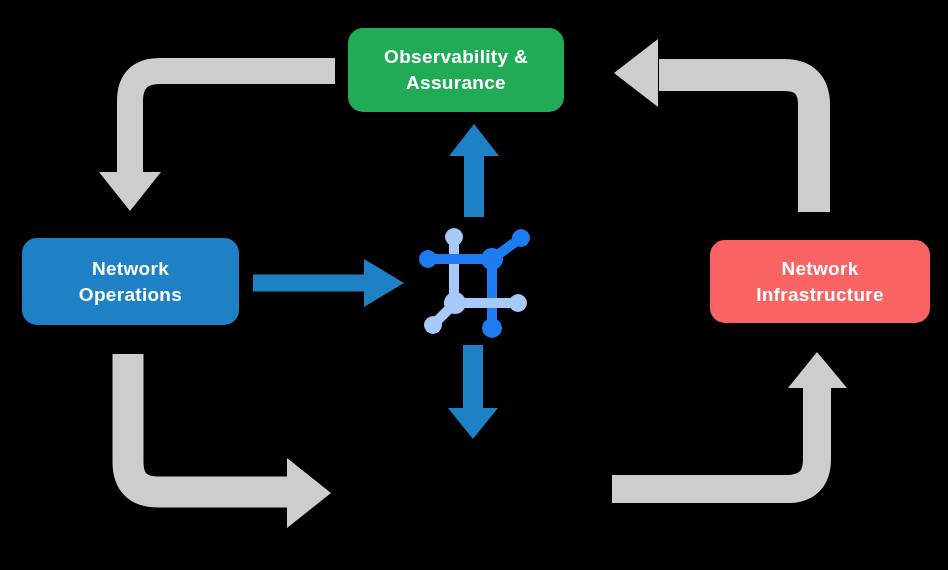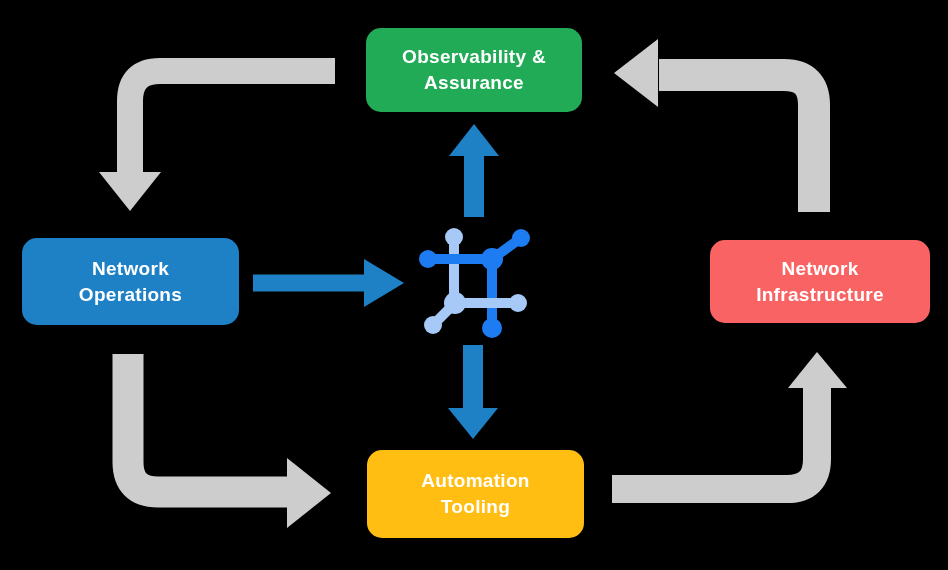--- a/index.html
+++ b/index.html
@@ -18,21 +18,21 @@
     text-align:center;
   }
   .label{
     color:#fff;
     font-size:19px;
     font-weight:600;
     line-height:26px;
     letter-spacing:.3px;
     white-space:pre-line;
   }
-  .node-observability{left:366px;top:28px;width:216px;height:84px;}
+  .node-observability{left:348px;top:28px;width:216px;height:84px;}
   .node-operations{left:22px;top:238px;width:217px;height:87px;}
   .node-infrastructure{left:710px;top:240px;width:220px;height:83px;}
   .node-automation{left:367px;top:450px;width:217px;height:88px;}
 </style>
 </head>
 <body>
 
 <div class="canvas">
 
   <svg class="layer" viewBox="0 0 948 570">
@@ -101,18 +101,14 @@
   <div class="node node-operations" style="background-color: rgb(30, 129, 197);">
     <span class="label">Network
 Operations</span>
   </div>
 
   <div class="node node-infrastructure" style="background-color: rgb(250, 99, 99);">
     <span class="label">Network
 Infrastructure</span>
   </div>
 
-  <div class="node node-automation" style="background-color: rgb(255, 190, 17);">
-    <span class="label">Automation
-Tooling</span>
-  </div>
 
 </div>
 
 </body></html>

